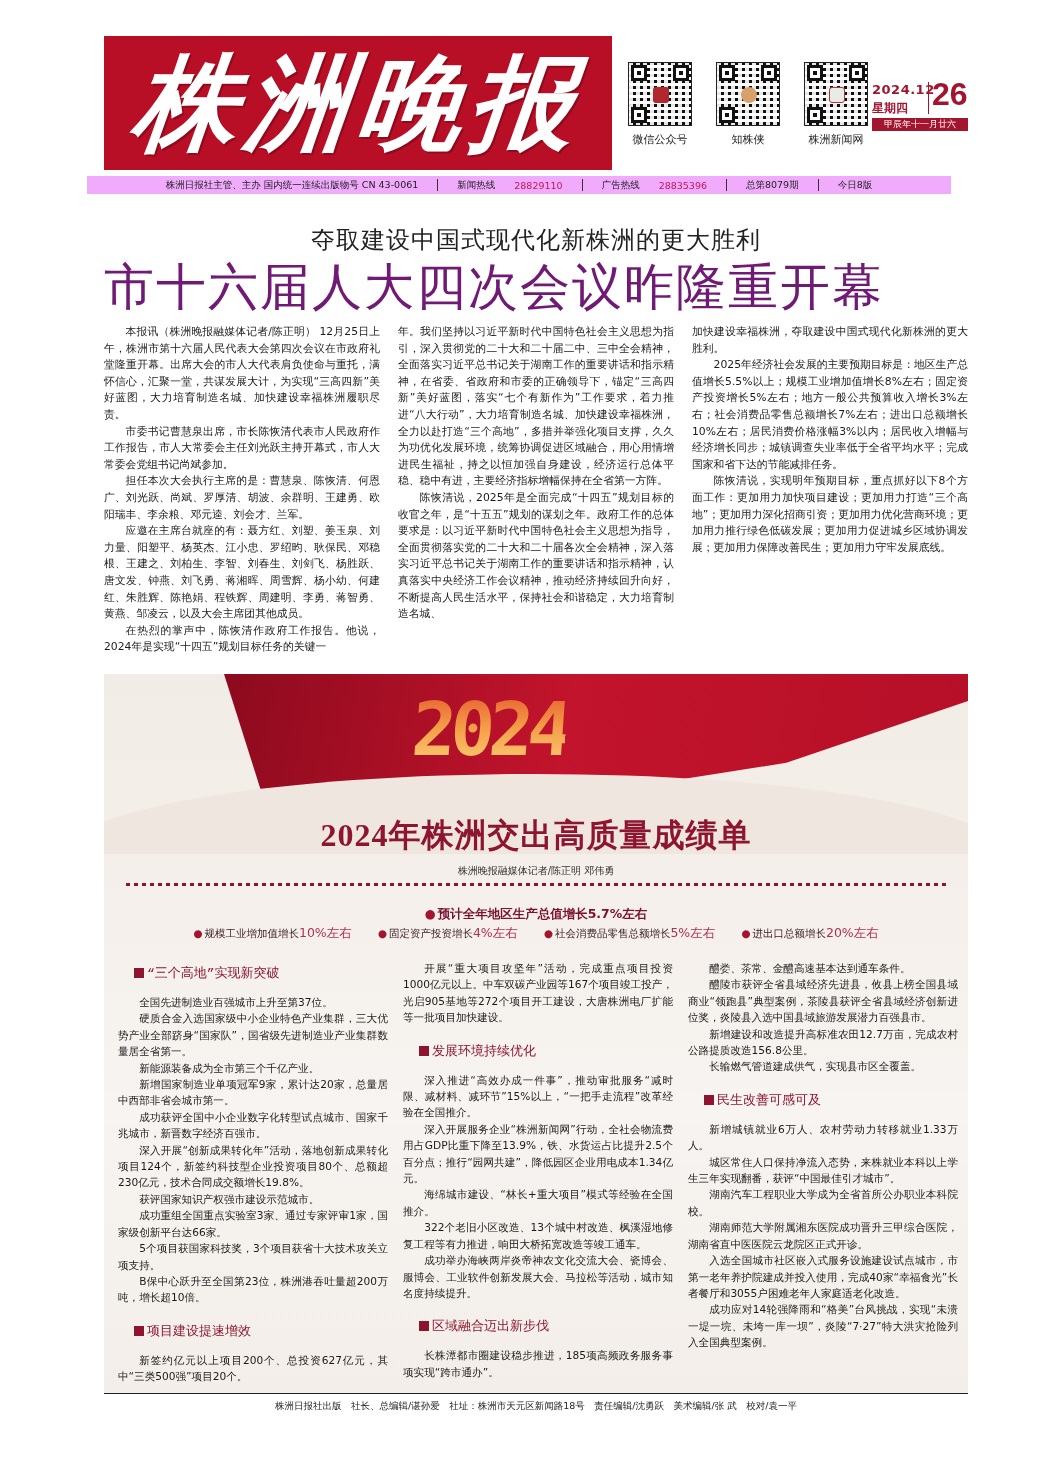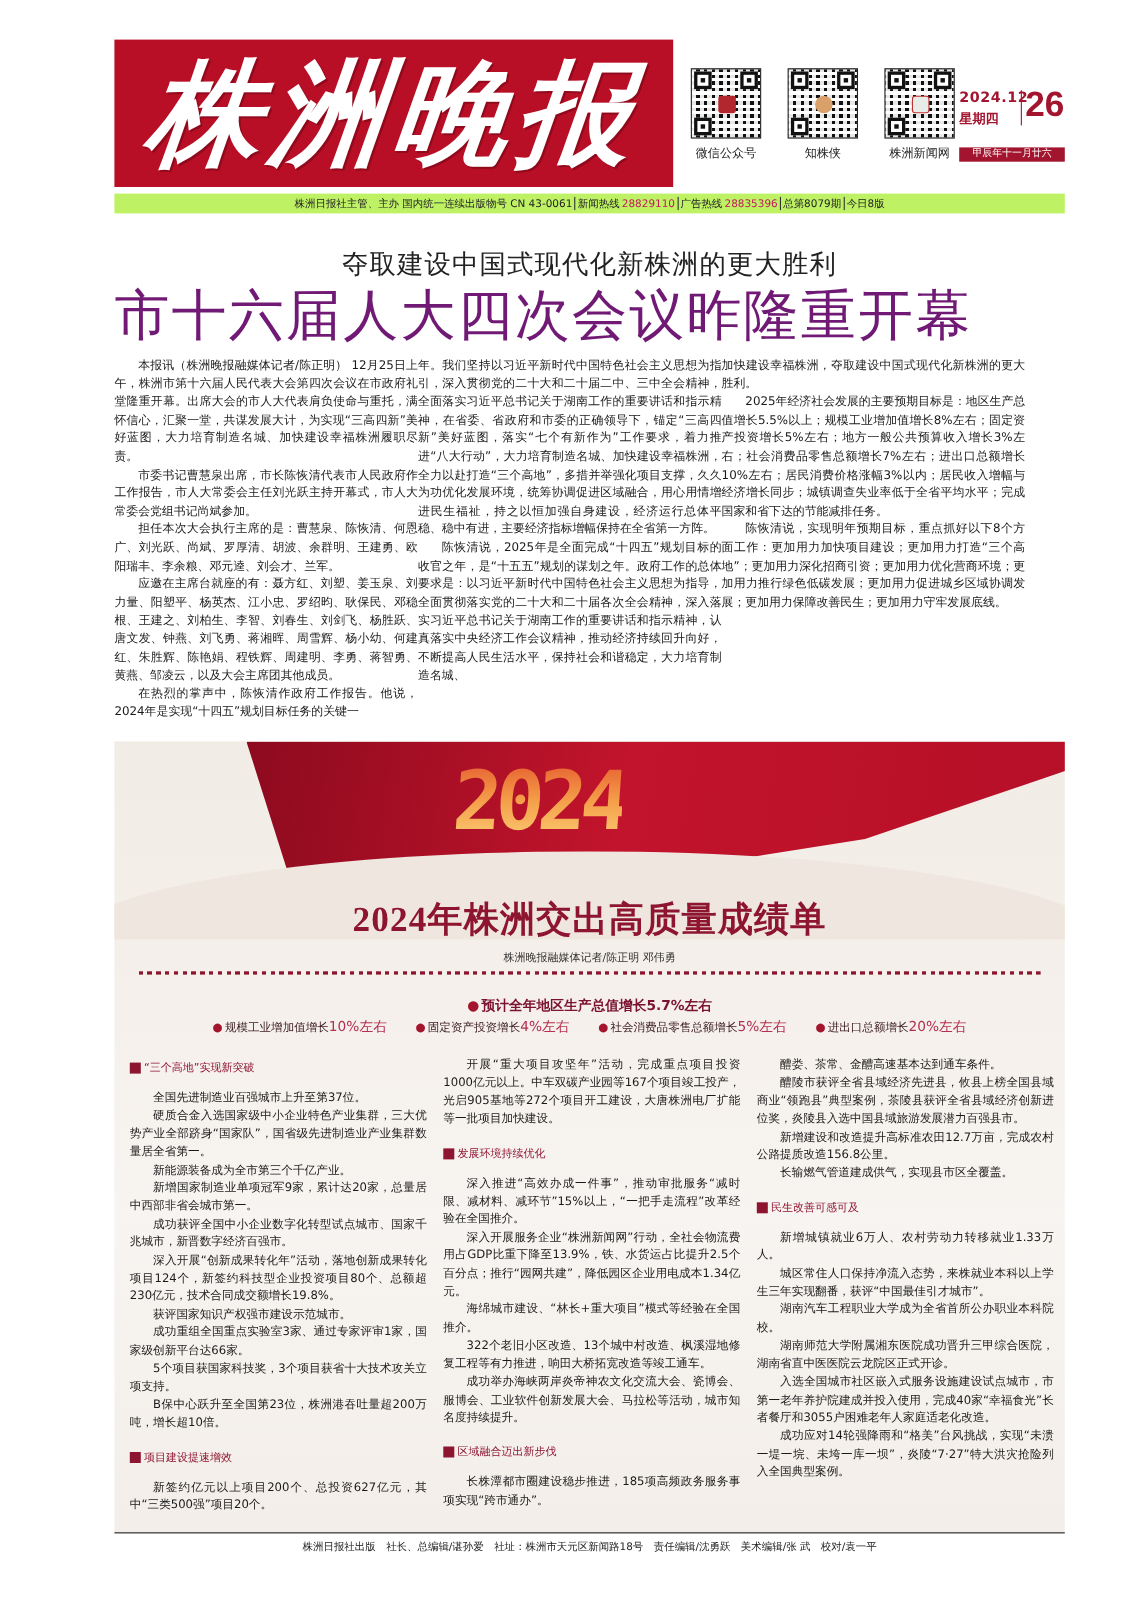--- a/index.html
+++ b/index.html
@@ -21,51 +21,51 @@
   .qr-finder::after { content: ""; position: absolute; left: 3px; top: 3px; width: 4px; height: 4px; background: #111; }
   .qr-finder.tl { left: 2px; top: 2px; } .qr-finder.tr { right: 2px; top: 2px; } .qr-finder.bl { left: 2px; bottom: 2px; }
   .qr-center { position: absolute; left: 24px; top: 24px; width: 16px; height: 16px; border-radius: 3px; z-index: 3; }
   .qr-label { margin-top: 6px; font-size: 11px; color: #222; white-space: nowrap; }
 
   .dateblock { position: absolute; left: 872px; top: 82px; width: 96px; height: 42px; }
   .date-ym { position: absolute; left: 0; top: 0; font-size: 13px; font-weight: bold; color: #a3152f; letter-spacing: 0.5px; }
   .date-wd { position: absolute; left: 0; top: 18px; font-size: 12px; font-weight: bold; color: #a3152f; }
   .date-sep { position: absolute; left: 56px; top: 0; width: 1px; height: 32px; background: #a3152f; }
   .date-day { position: absolute; left: 60px; top: -4px; font-size: 32px; font-weight: bold; color: #a3152f; font-family: "Liberation Sans", sans-serif; line-height: 1; }
-  .lunar { position: absolute; left: 872px; top: 134px; width: 96px; height: 13px; background: #a3152f; color: #fff; font-size: 9px; text-align: center; line-height: 13px; }
-
-  .infobar { position: absolute; left: 104px; top: 176px; width: 864px; height: 18px; background: #bef264; font-size: 9.5px; color: #222; display: flex; align-items: center; justify-content: center; gap: 2px; white-space: nowrap; }
+  .lunar { position: absolute; left: 872px; top: 118px; width: 96px; height: 13px; background: #a3152f; color: #fff; font-size: 9px; text-align: center; line-height: 13px; }
+
+  .infobar { position: absolute; left: 87px; top: 176px; width: 864px; height: 18px; background: #f0abfc; font-size: 9.5px; color: #222; display: flex; align-items: center; justify-content: center; gap: 19px; white-space: nowrap; }
   .infobar .hot { color: #c2185b; }
   .infobar .sep { width: 1px; height: 12px; background: #333; }
 
   
   .kicker { position: absolute; left: 104px; top: 224px; width: 864px; text-align: center; font-size: 24px; color: #222; letter-spacing: 1px; }
   .headline { position: absolute; left: 104px; top: 254px; width: 864px; font-size: 50px; font-weight: normal; color: #701a75; letter-spacing: 2px; font-family: "DejaVu Sans", sans-serif; }
 
   
-  .article-top { position: absolute; left: 104px; top: 324px; width: 864px; height: 334px; display: grid; grid-template-columns: 276px 276px 276px; column-gap: 0; }
+  .article-top { position: absolute; left: 104px; top: 324px; width: 864px; height: 334px; display: grid; grid-template-columns: 276px 276px 276px; column-gap: 18px; }
   .col p { font-size: 10.8px; line-height: 16.6px; text-align: justify; text-indent: 2em; color: #1a1a1a; }
   .col p.noindent { text-indent: 0; }
 
   
   .banner { position: absolute; left: 104px; top: 674px; width: 864px; height: 720px; background: linear-gradient(180deg, #f2ece6 0%, #f5f0eb 35%, #f7f4f1 60%, #f3eee9 100%); overflow: hidden; }
   .banner-red { position: absolute; left: 120px; top: 0; width: 760px; height: 120px; background: linear-gradient(100deg, #8d0a1e 0%, #c2142c 45%, #b50f27 100%); clip-path: polygon(0 0, 100% 0, 100% 18%, 74% 74%, 40% 108%, 5% 100%); }
   .banner-curve { position: absolute; left: -40px; top: 100px; width: 940px; height: 80px; background: #efe7df; border-radius: 50% 50% 0 0 / 100% 100% 0 0; }
   .banner-year { position: absolute; left: 308px; top: 12px; font-family: "DejaVu Sans Mono", monospace; font-weight: bold; font-size: 74px; letter-spacing: -6px; color: #f2a24e; background: linear-gradient(180deg, #e4532c 0%, #f5a04a 50%, #fbd37a 100%); -webkit-background-clip: text; background-clip: text; -webkit-text-fill-color: transparent; transform: skewX(-4deg); }
   .banner-title { position: absolute; left: 0; top: 140px; width: 864px; text-align: center; font-size: 32px; font-weight: bold; color: #8e1530; letter-spacing: 1px; font-family: Liberation Serif, serif; }
   .byline { position: absolute; left: 0; top: 190px; width: 864px; text-align: center; font-size: 10px; color: #333; }
   .dots { position: absolute; left: 22px; top: 209px; width: 820px; height: 3px; background: repeating-linear-gradient(90deg, #8e1530 0 4px, transparent 4px 8px); }
   .kpi-main { position: absolute; left: 0; top: 232px; width: 864px; text-align: center; font-size: 12.5px; font-weight: bold; color: #7b1230; }
   .kpi-row { position: absolute; left: 0; top: 251px; width: 864px; display: flex; justify-content: center; gap: 26px; font-size: 10.5px; color: #3a1a22; white-space: nowrap; }
   .kpi-row .val { color: #b3304f; font-size: 12.5px; }
   .bullet { color: #a3152f; margin-right: 2px; }
 
   .article-bottom { position: absolute; left: 14px; top: 286px; width: 840px; display: grid; grid-template-columns: 270px 270px 270px; column-gap: 15px; }
   .bcol p { font-size: 10.6px; line-height: 16.4px; text-align: justify; text-indent: 2em; color: #1a1a1a; }
-  .section-head { font-size: 10px; color: #8e1530; margin: 4px 0 12px 0; display: flex; align-items: center; }
+  .section-head { font-size: 13px; color: #8e1530; margin: 4px 0 12px 16px; display: flex; align-items: center; font-family: Liberation Mono, monospace; }
   .section-head .sq { display: inline-block; width: 10px; height: 10px; background: #8e1530; margin-right: 3px; }
   .gap { height: 12px; }
 
   
   .footer-rule { position: absolute; left: 104px; top: 1393px; width: 864px; height: 1px; background: #222; }
   .footer { position: absolute; left: 104px; top: 1400px; width: 864px; text-align: center; font-size: 9.5px; color: #222; white-space: nowrap; }
 </style>
 </head>
 <body>
 

